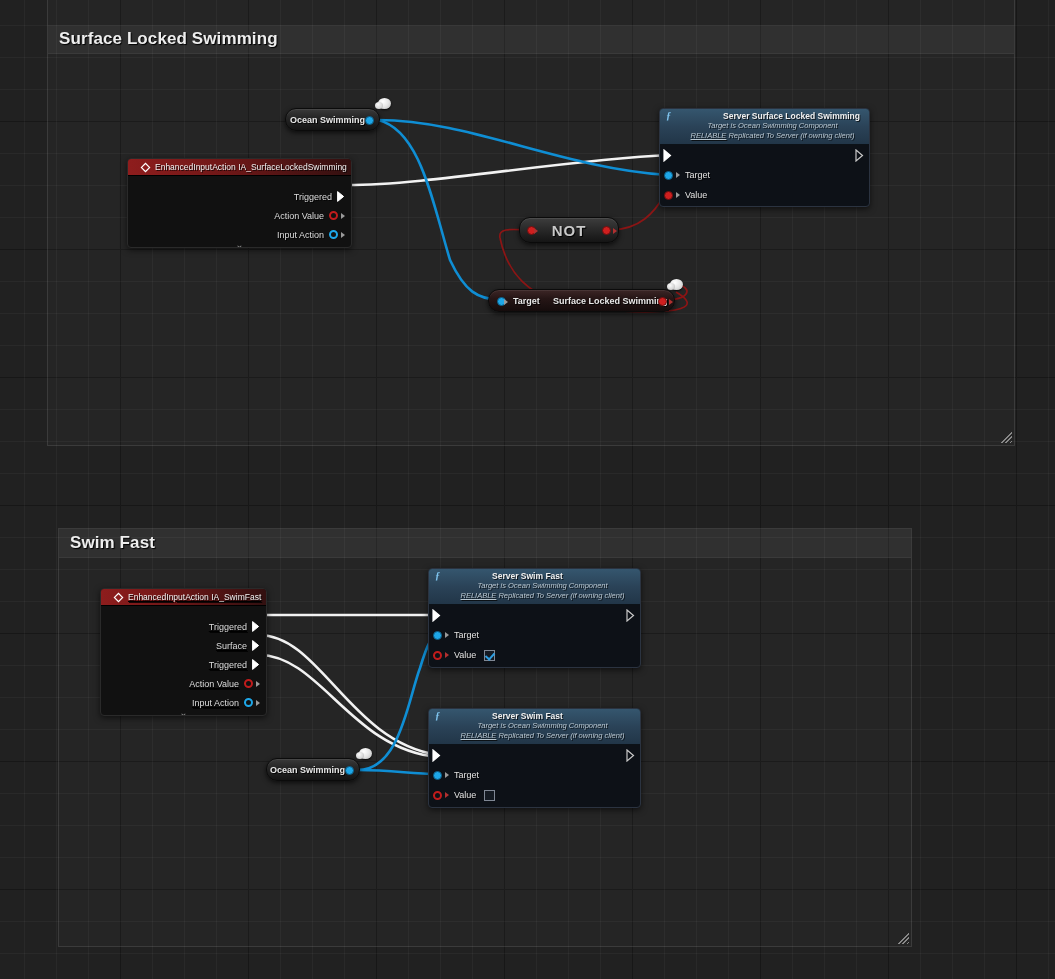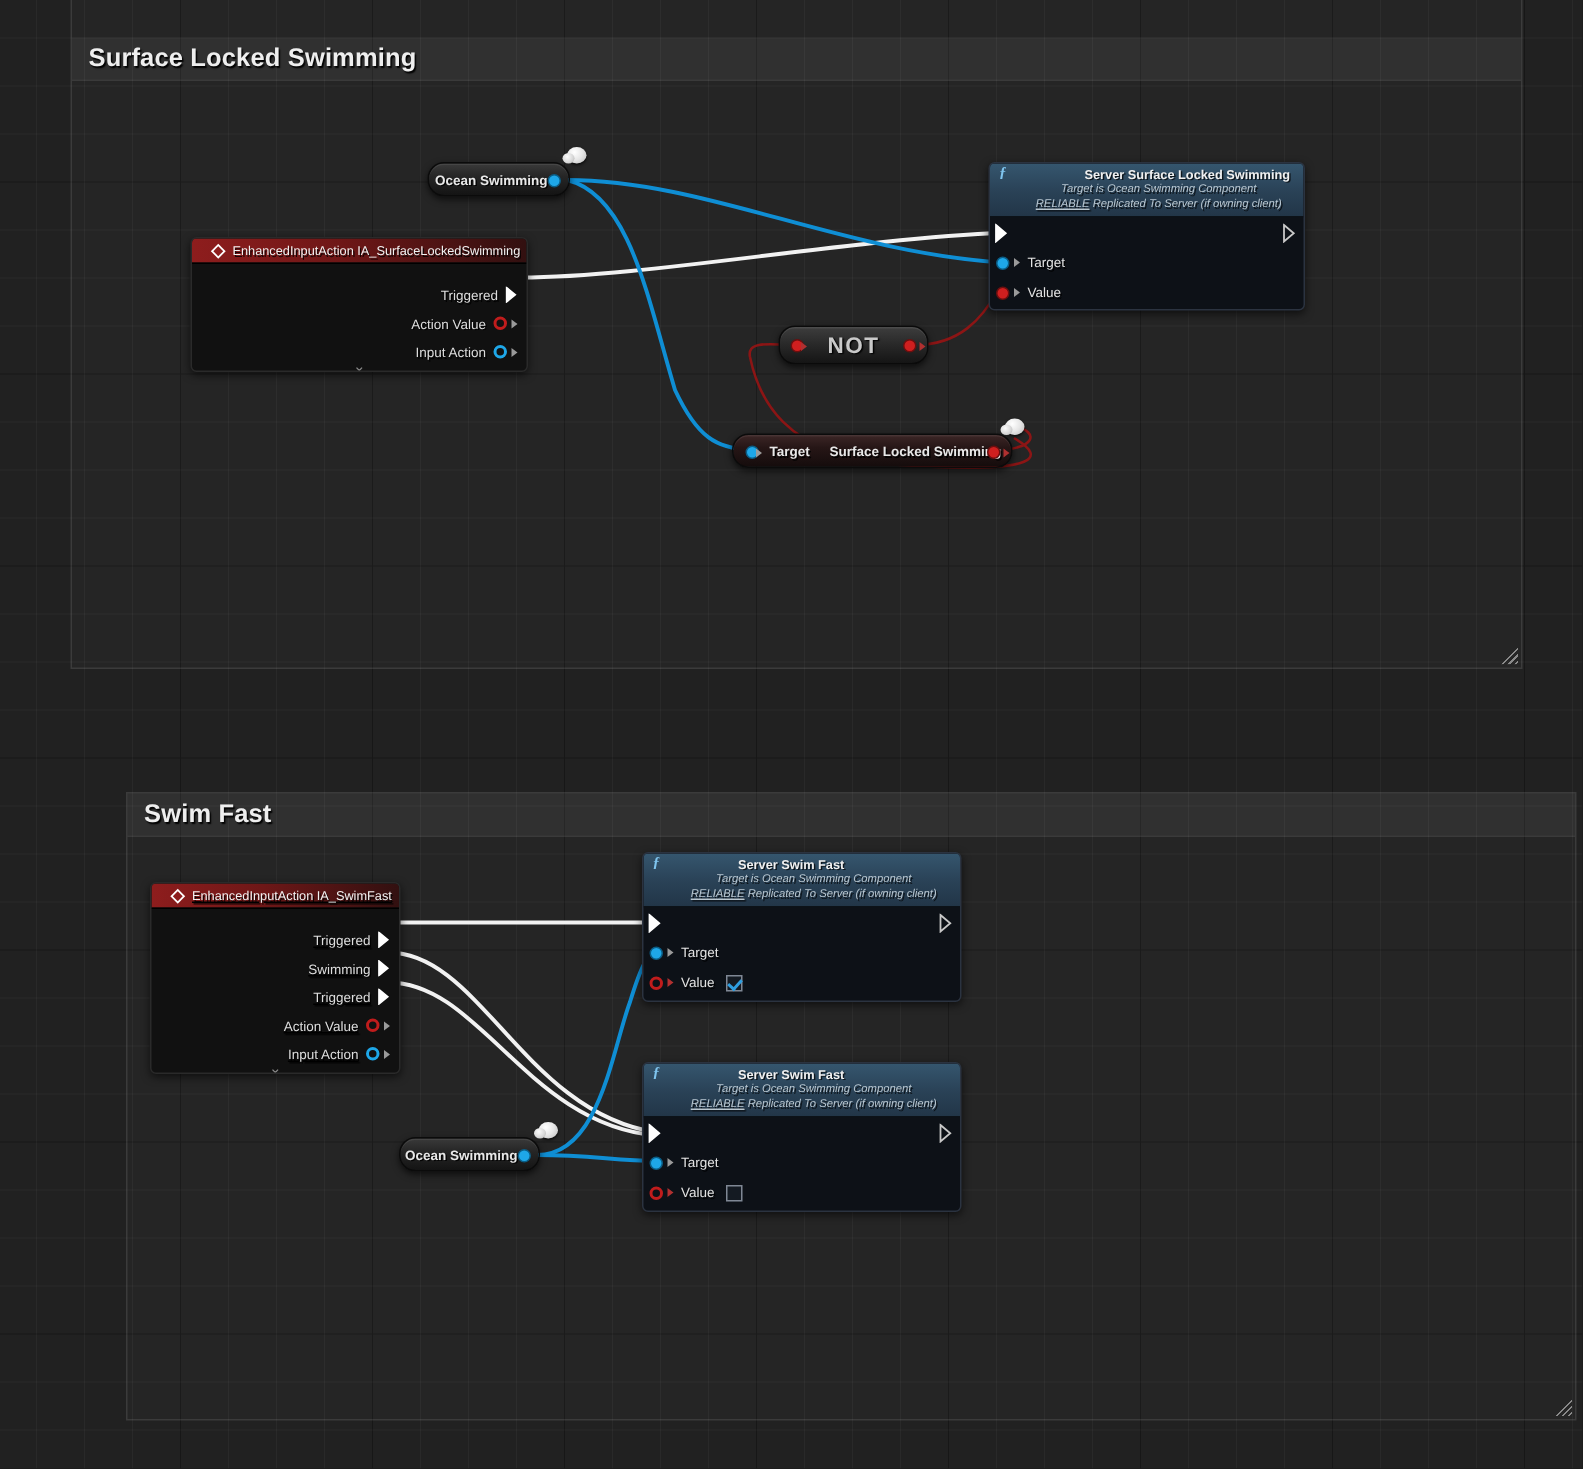--- a/index.html
+++ b/index.html
@@ -250,21 +250,21 @@
 <body>
 
 <div id="canvas">
 
   <div class="comment" style="left:47px;top:-4px;width:968px;height:450px;">
     <div class="comment-bar" style="top:28px;height:28px;"></div>
     <div class="comment-title" style="top:32px;">Surface Locked Swimming</div>
     <div class="resize-grip"></div>
   </div>
 
-  <div class="comment" style="left:58px;top:528px;width:967px;height:419px;margin-left:26px;">
+  <div class="comment" style="left:58px;top:528px;width:854px;height:419px;">
     <div class="comment-bar"></div>
     <div class="comment-title">Swim Fast</div>
     <div class="resize-grip"></div>
   </div>
 
   <svg id="wires" viewBox="0 0 1055 979">
 
     <path d="M347,185 C 430,185 560,160 670,155" stroke="#f2f2f2" stroke-width="2.6" fill="none"></path>
 
     <path d="M378,120 C 470,120 560,168 668,175" stroke="#0f8ed4" stroke-width="2.6" fill="none"></path>
@@ -383,21 +383,21 @@
       <span class="hdr-txt">EnhancedInputAction IA_SwimFast</span>
     </div>
     <div class="node-body" style="padding-top:11px;">
       <div class="pin-row">
         <span class="pin-label">Triggered</span>
         <svg class="pin-exec" viewBox="0 0 8 11">
           <polygon points="0.6,0.6 6.6,5.5 0.6,10.4" fill="#ffffff" stroke="#ffffff" stroke-width="1"></polygon>
         </svg>
       </div>
       <div class="pin-row">
-        <span class="pin-label">Swimming</span>
+        <span class="pin-label">Surface</span>
         <svg class="pin-exec" viewBox="0 0 8 11">
           <polygon points="0.6,0.6 6.6,5.5 0.6,10.4" fill="#ffffff" stroke="#ffffff" stroke-width="1"></polygon>
         </svg>
       </div>
       <div class="pin-row">
         <span class="pin-label">Triggered</span>
         <svg class="pin-exec" viewBox="0 0 8 11">
           <polygon points="0.6,0.6 6.6,5.5 0.6,10.4" fill="#ffffff" stroke="#ffffff" stroke-width="1"></polygon>
         </svg>
       </div>

